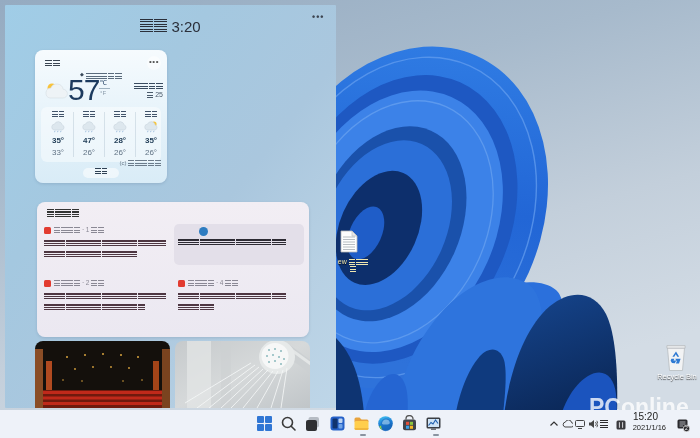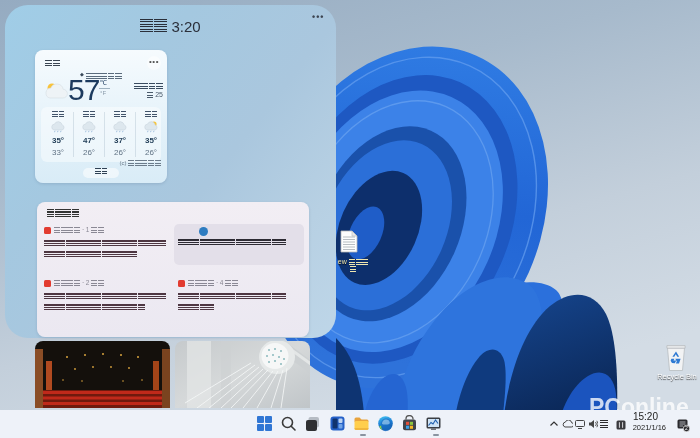--- a/index.html
+++ b/index.html
@@ -76,21 +76,21 @@
 <g fill="#2e7ad3">
 <path d="M12 8.5 l3.2 5.3 h-1.9 l-1.5 -2.5 -1.5 2.5 h-1.9 Z"></path>
 <path d="M7.4 15.7 l3 .1 -.9 1.6 2.8 0 -1.5 2.8 -2.8 -.1 -1.4 -2.4 Z"></path>
 <path d="M16.6 15.7 l-1.6 4.8 -3.2 -.1 1 -1.8 -1.5 -2.9 Z"></path>
 </g>
   </svg>
 
 <div class="abs" style="left:647px;top:373px;width:60px;text-align:center;color:#fff;font-size:7.5px;text-shadow:0 1px 1px rgba(0,0,0,.75)">Recycle Bin</div>
 <div class="abs" style="left:589px;top:396px;width:200px;color:rgba(255,255,255,.78);font-size:23px;font-weight:700">PConline</div>
 <div class="abs" style="left:608px;top:418px;width:88px;font-size:10px"><i class="zh" style="width:87px;height:10px;--g:10px;--s:11px;color:rgba(255,255,255,.3);"></i></div>
-<div class="abs" style="left:5px;top:5px;width:331px;height:333px;border-radius:23px;
+<div class="abs" style="left:5px;top:5px;width:331px;height:403px;border-radius:1px;
 background:linear-gradient(128deg,#a0cde7 0%,#a4c8e0 32%,#aac7de 58%,#b7d0e3 80%,#bed6e8 100%)">
 <div class="abs" style="left:0;top:14px;width:331px;text-align:center;color:#2a2f3a;font-size:15px;font-weight:500"><i class="zh" style="width:27px;height:13px;--g:13px;--s:14px;color:#2a2f3a;"></i> <span>3:20</span></div>
 <div class="abs dots" style="left:307px;top:8px;font-size:9px">•••</div>
 <div class="card" style="left:30px;top:45px;width:132px;height:133px;background:linear-gradient(180deg,#f6fbfe 0%,#e3f1f9 60%,#d9ecf7 100%)">
 <div class="abs" style="left:10px;top:9px;font-size:7px"><i class="zh" style="width:14.7px;height:7px;--g:7px;--s:7.7px;color:#3a4552;"></i></div>
 <div class="abs" style="left:112px;top:6px;width:14px;height:14px;border-radius:7px;background:rgba(255,255,255,.5);color:#555;font-size:8px;text-align:center;line-height:12px;letter-spacing:.5px">•••</div>
 <div class="abs" style="left:0;top:22px;width:132px;text-align:center;font-size:6px;color:#39495a"><span style="font-size:5px;vertical-align:1px">◆</span> <i class="zh" style="width:20.9px;height:6.5px;--g:6.5px;--s:7.2px;color:#5a6b7c;"></i> <i class="zh" style="width:13.7px;height:6.5px;--g:6.5px;--s:7.2px;color:#5a6b7c;"></i></div>
 <svg class="abs" style="left:8px;top:31px" width="26" height="20" viewBox="0 0 26 20">
 <circle cx="9" cy="7" r="4.5" fill="#f8c33c"></circle>
 <path d="M7 17 a5 5 0 0 1 .8-9.9 a6.5 6.5 0 0 1 12.4 1.2 a4.3 4.3 0 0 1 -.4 8.7 Z" fill="#eef3f6" stroke="#d5dde2" stroke-width="0.6"></path>
@@ -132,21 +132,21 @@
 <svg class="abs" style="left:77px;top:70px" width="16" height="13" viewBox="0 0 16 13">
 
     <path d="M4 10 a3 3 0 0 1 .5-5.9 a4 4 0 0 1 7.6.8 a2.6 2.6 0 0 1 -.3 5.1 Z" fill="#dde7ee" stroke="#c2cfd8" stroke-width="0.5"></path>
     <g stroke="#8fb4d8" stroke-width="0.8">
           <line x1="5" y1="10.8" x2="4.5" y2="12.2"></line>
           <line x1="8" y1="10.8" x2="7.5" y2="12.2"></line>
           <line x1="11" y1="10.8" x2="10.5" y2="12.2"></line>
         </g>
     </svg>
 <div class="abs" style="left:100px;top:62px;height:45px;border-left:1px solid rgba(90,120,150,.18)"></div>
-<div class="abs" style="left:72px;top:87px;width:26px;text-align:center;font-size:8px;font-weight:700;color:#1e3a54">37°</div>
+<div class="abs" style="left:72px;top:87px;width:26px;text-align:center;font-size:8px;font-weight:700;color:#1e3a54">28°</div>
 <div class="abs" style="left:72px;top:99px;width:26px;text-align:center;font-size:8px;color:#5f7183">26°</div>
 <div class="abs" style="left:103px;top:61px;width:26px;text-align:center;font-size:6px"><i class="zh" style="width:12.7px;height:6px;--g:6px;--s:6.7px;color:#41536a;"></i></div>
 <svg class="abs" style="left:108px;top:70px" width="16" height="13" viewBox="0 0 16 13">
     <circle cx="11" cy="4" r="2.6" fill="#f6c53d"></circle>
     <path d="M4 10 a3 3 0 0 1 .5-5.9 a4 4 0 0 1 7.6.8 a2.6 2.6 0 0 1 -.3 5.1 Z" fill="#dde7ee" stroke="#c2cfd8" stroke-width="0.5"></path>
     <g stroke="#8fb4d8" stroke-width="0.8">
           <line x1="5" y1="10.8" x2="4.5" y2="12.2"></line>
           <line x1="8" y1="10.8" x2="7.5" y2="12.2"></line>
           <line x1="11" y1="10.8" x2="10.5" y2="12.2"></line>
         </g>

